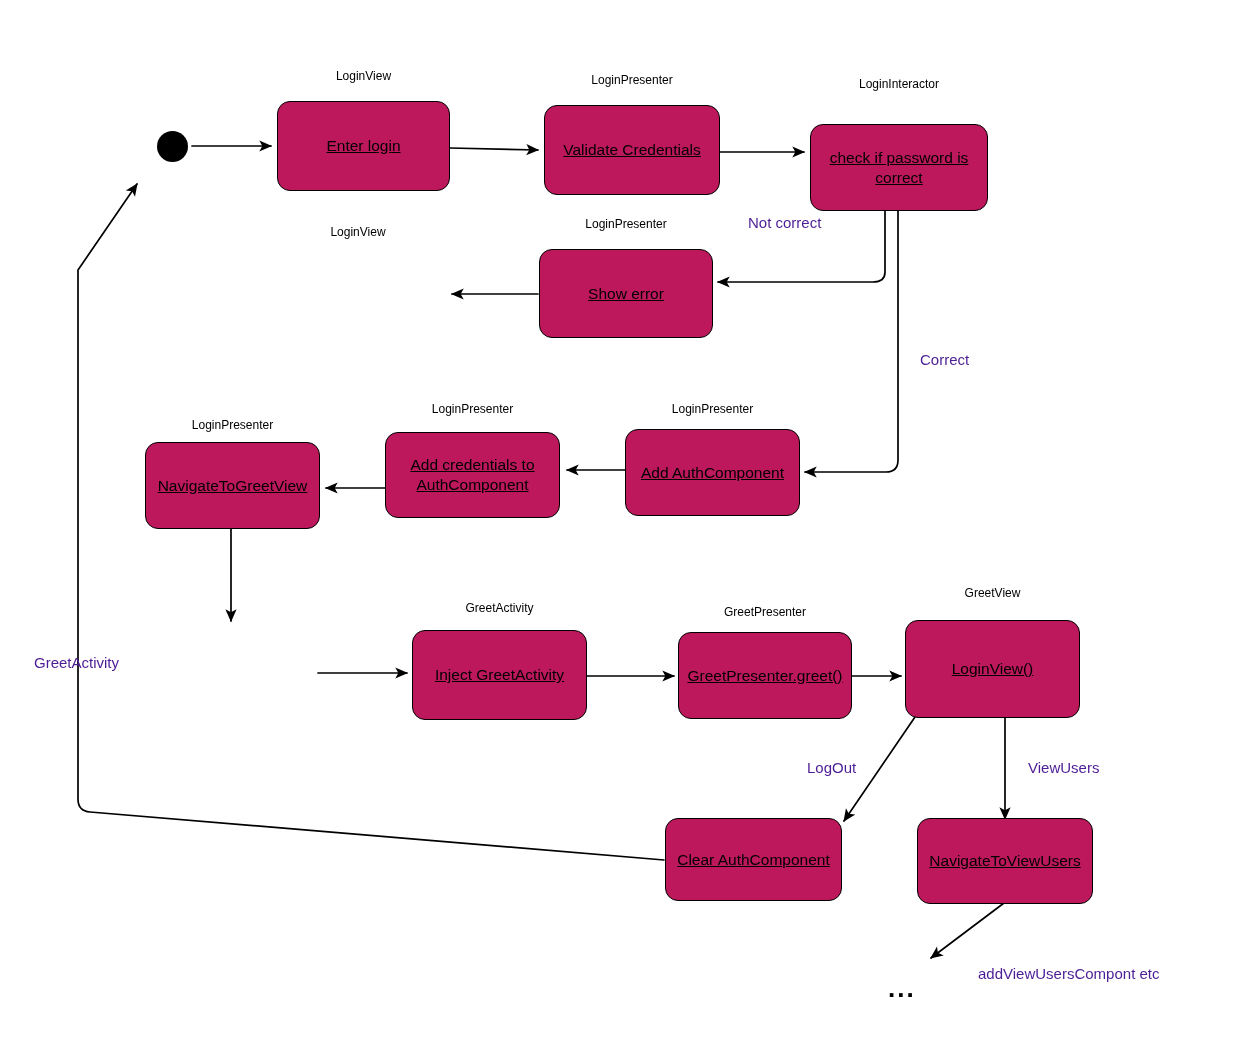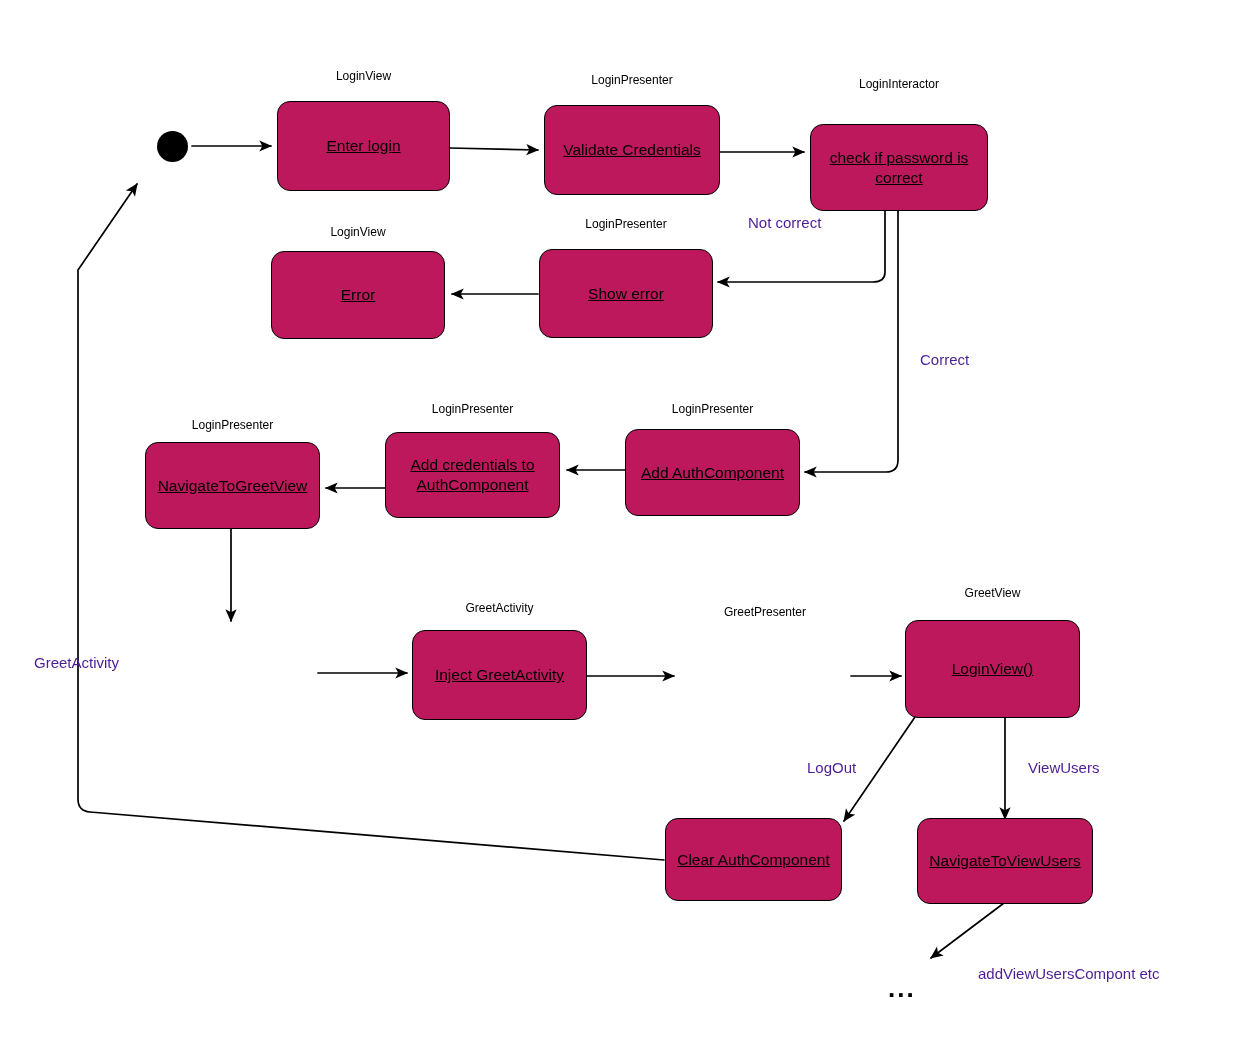--- a/index.html
+++ b/index.html
@@ -126,40 +126,40 @@
   <div class="node" style="left:277px; top:101px; width:173px; height:90px;">Enter login</div>
 
   <div class="nodelabel" style="left:544px; top:74px; width:176px;">LoginPresenter</div>
   <div class="node" style="left:544px; top:105px; width:176px; height:90px;">Validate Credentials</div>
 
   <div class="nodelabel" style="left:810px; top:78px; width:178px;">LoginInteractor</div>
   <div class="node" style="left:810px; top:108px; width:178px; height:87px;margin-top:16px;">check if password is
 correct</div>
 
   <div class="nodelabel" style="left:271px; top:226px; width:174px;">LoginView</div>
-  <div class="node" style="left:271px; top:251px; width:174px; height:88px;">Error</div>
 
   <div class="nodelabel" style="left:539px; top:218px; width:174px;">LoginPresenter</div>
   <div class="node" style="left:539px; top:249px; width:174px; height:89px;">Show error</div>
 
   <div class="nodelabel" style="left:145px; top:419px; width:175px;">LoginPresenter</div>
   <div class="node" style="left:145px; top:442px; width:175px; height:87px;">NavigateToGreetView</div>
 
   <div class="nodelabel" style="left:385px; top:403px; width:175px;">LoginPresenter</div>
   <div class="node" style="left:385px; top:432px; width:175px; height:86px;">Add credentials to
 AuthComponent</div>
 
   <div class="nodelabel" style="left:625px; top:403px; width:175px;">LoginPresenter</div>
   <div class="node" style="left:625px; top:429px; width:175px; height:87px;">Add AuthComponent</div>
 
 
   <div class="nodelabel" style="left:412px; top:602px; width:175px;">GreetActivity</div>
   <div class="node" style="left:412px; top:630px; width:175px; height:90px;">Inject GreetActivity</div>
 
   <div class="nodelabel" style="left:678px; top:606px; width:174px;">GreetPresenter</div>
+  <div class="node" style="left:678px; top:632px; width:174px; height:87px;">GreetPresenter.greet()</div>
 
   <div class="nodelabel" style="left:905px; top:587px; width:175px;">GreetView</div>
   <div class="node" style="left:905px; top:620px; width:175px; height:98px;">LoginView()</div>
 
   <div class="node" style="left:917px; top:818px; width:176px; height:86px;">NavigateToViewUsers</div>
 
   <div class="node" style="left:665px; top:818px; width:177px; height:83px;">Clear AuthComponent</div>
 
   <div class="edgelabel" style="left:748px; top:215px;">Not correct</div>
   <div class="edgelabel" style="left:920px; top:352px;">Correct</div>

